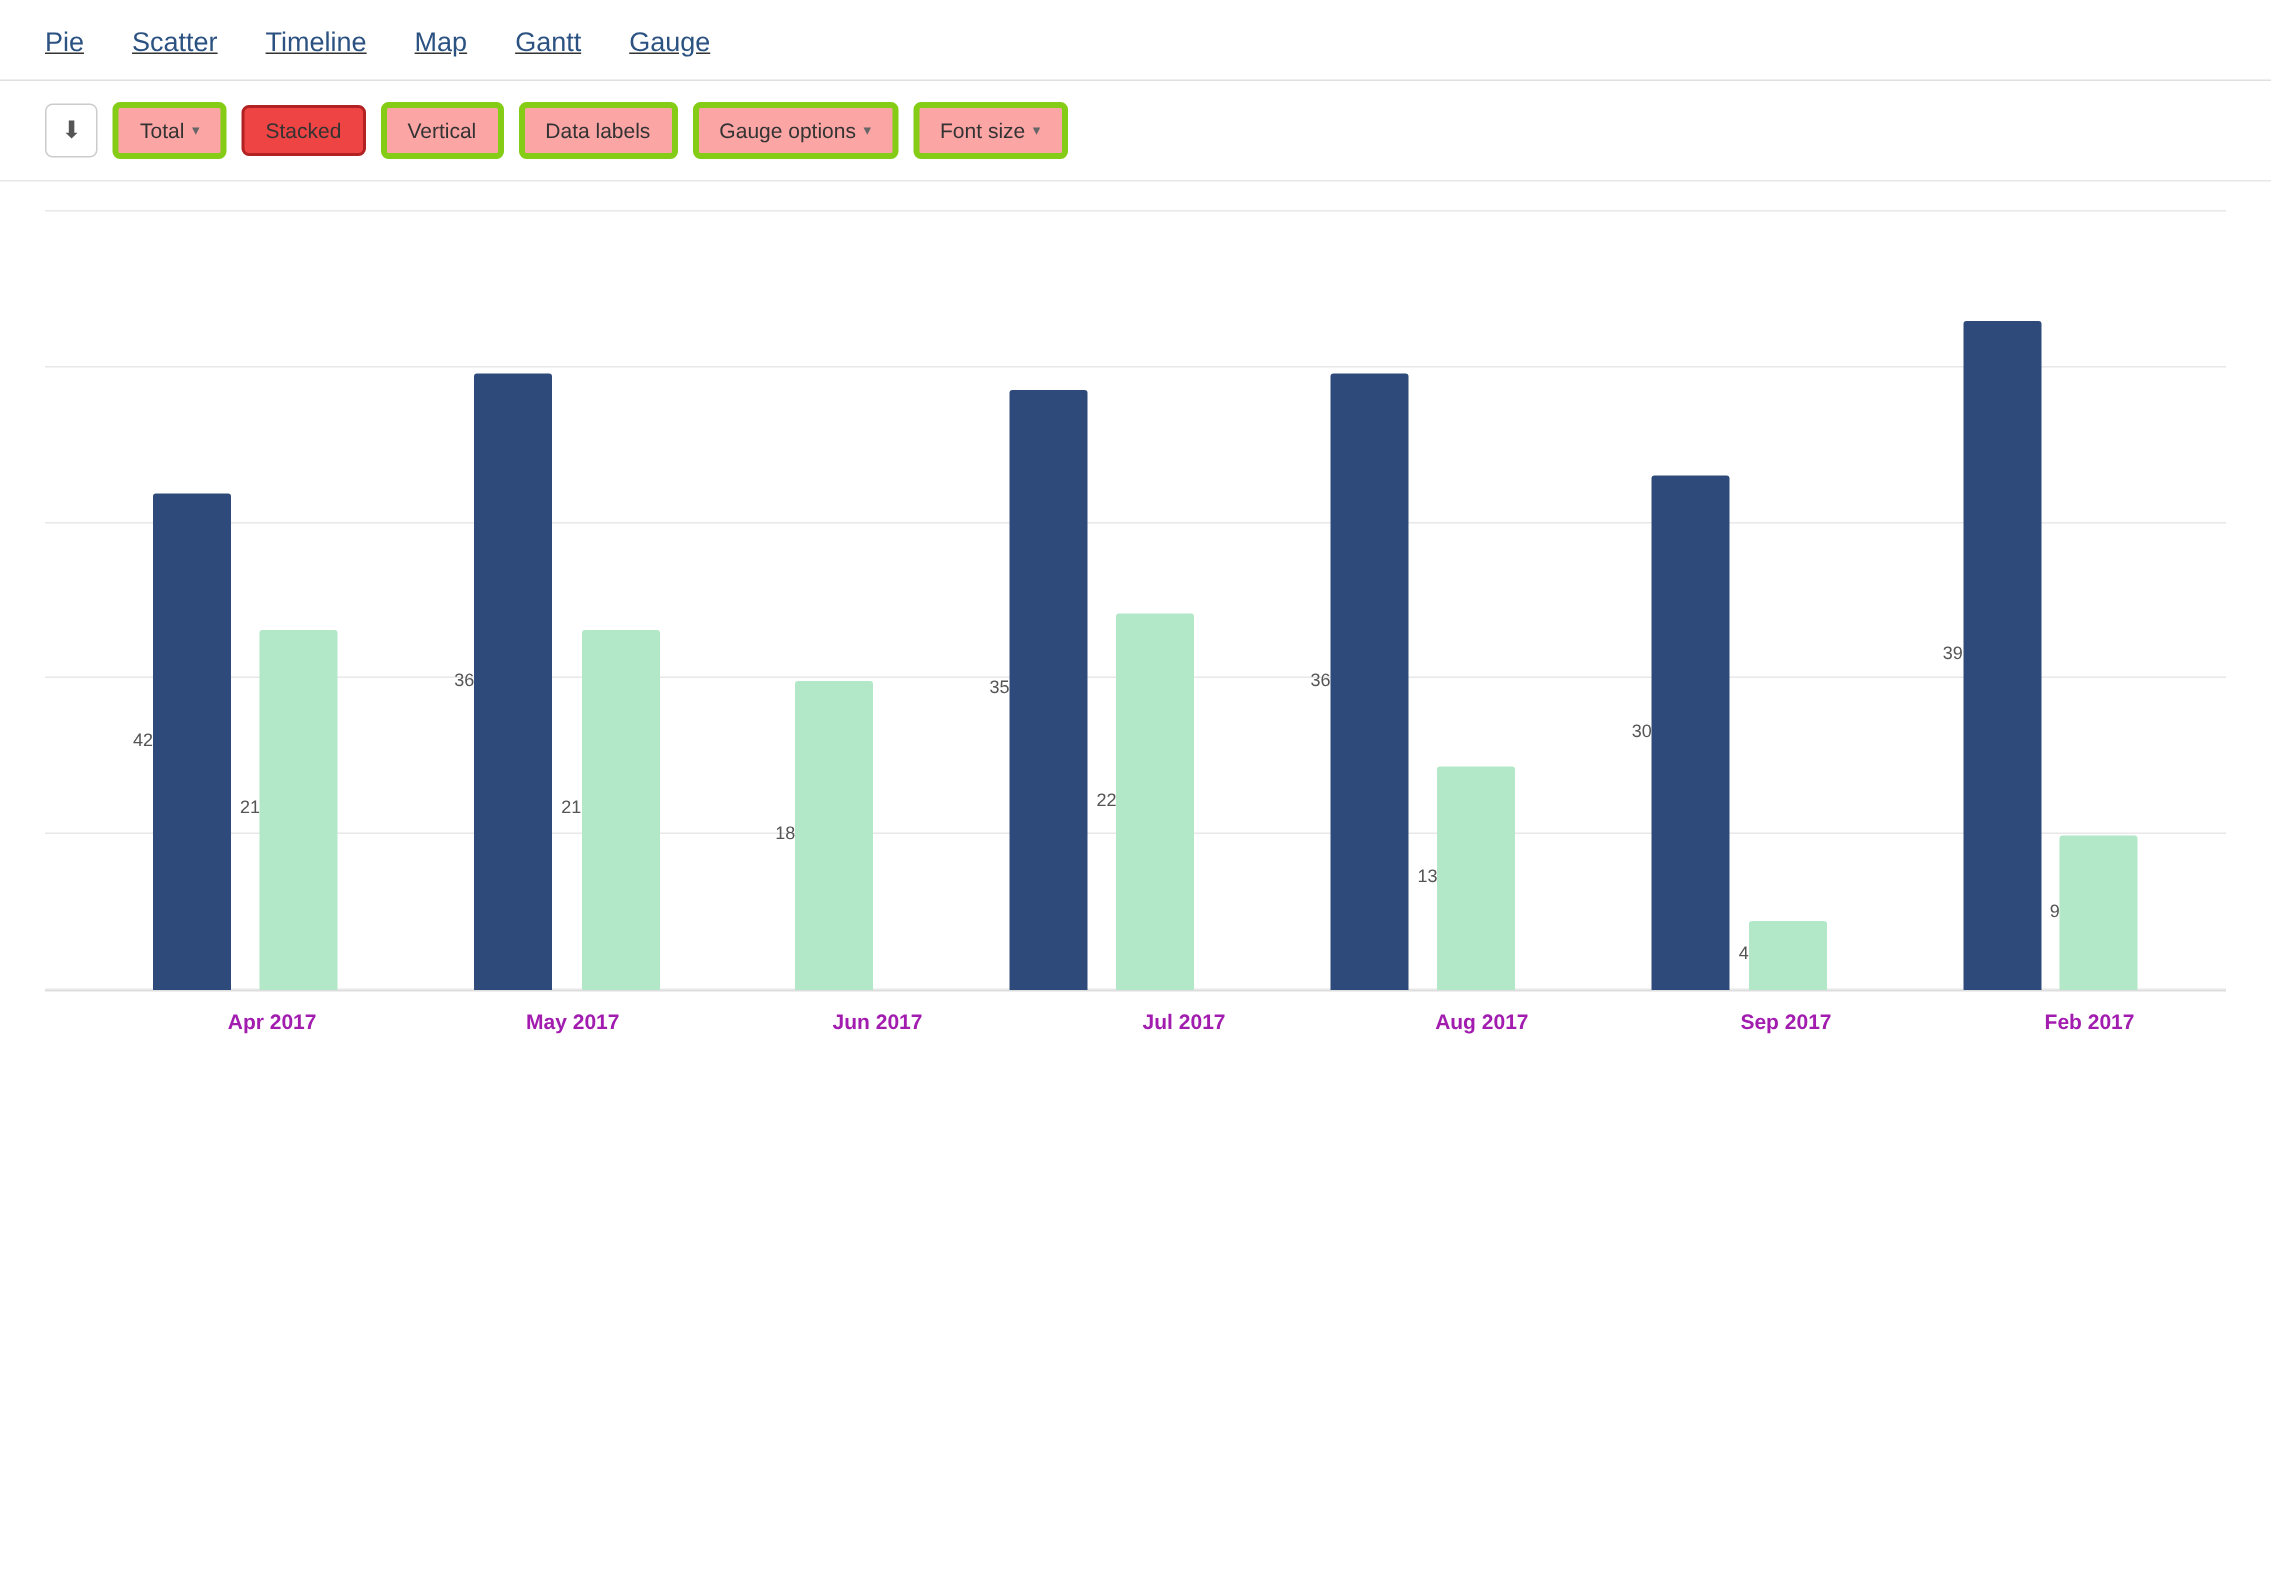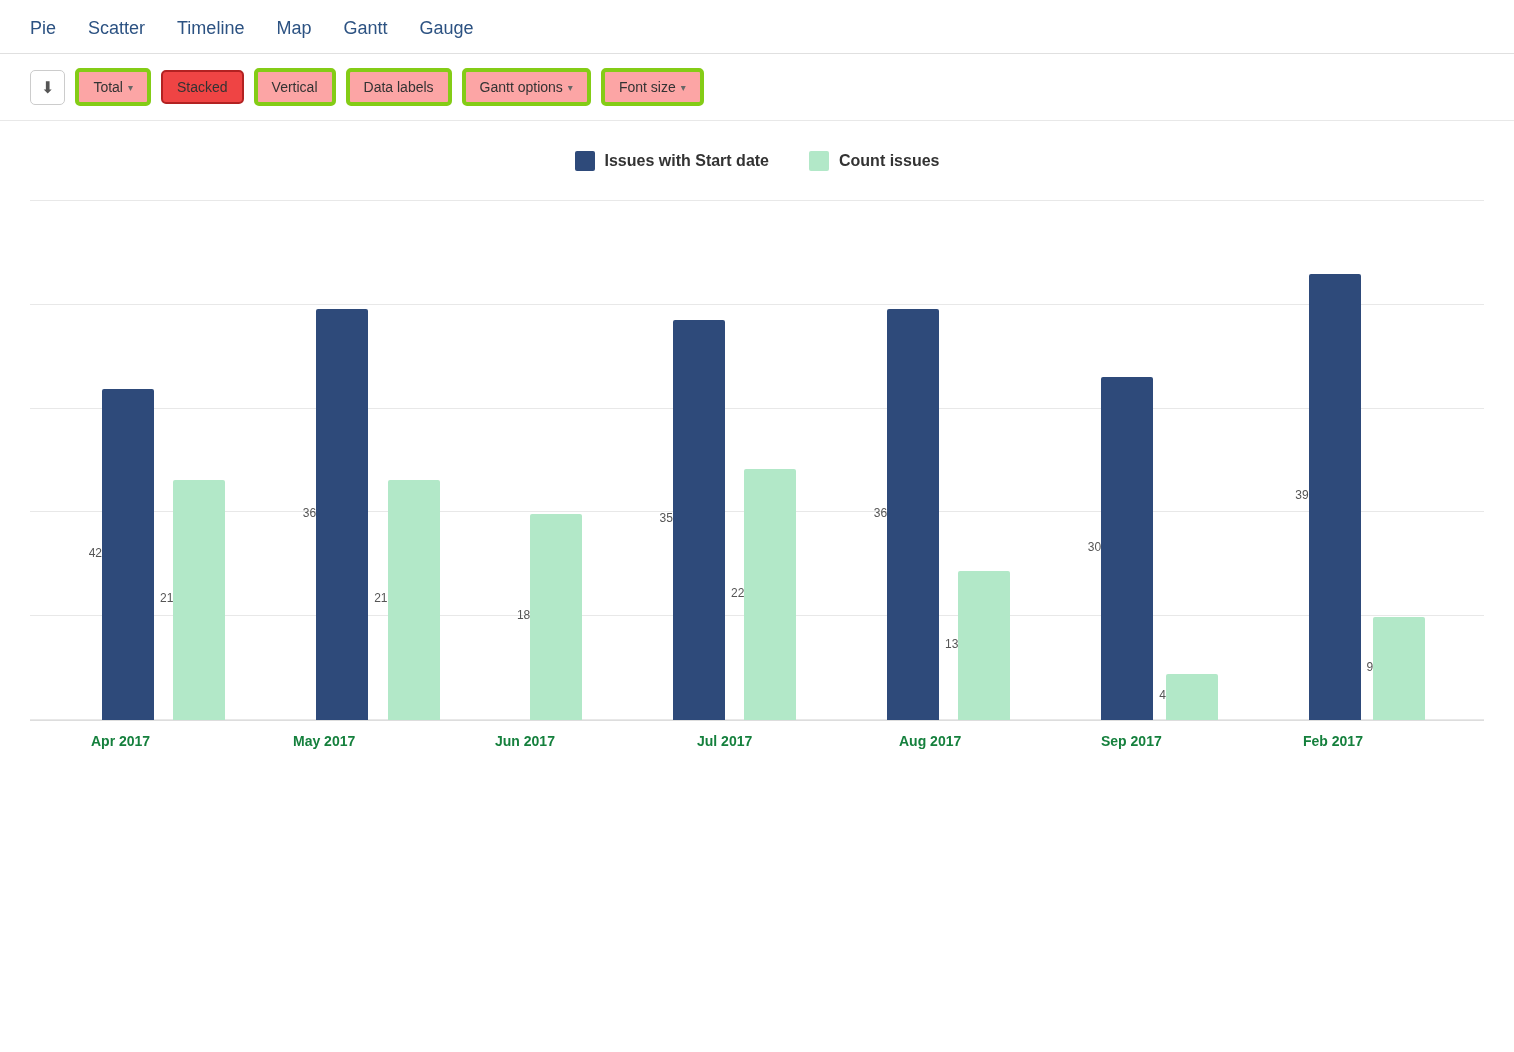--- a/index.html
+++ b/index.html
@@ -8,20 +8,21 @@
       background: #fff;
       color: #333;
     }
 
     
     .nav-tabs {
       display: flex;
       gap: 32px;
       padding: 18px 30px 0 30px;
       border-bottom: 1px solid #e0e0e0;
+      text-decoration: underline;
     }
     .nav-tab {
       font-size: 18px;
       color: #2c5282;
       cursor: pointer;
       padding-bottom: 14px;
       font-weight: 400;
     }
 
     
@@ -159,22 +160,22 @@
     }
 
     .x-axis {
       display: flex;
       justify-content: space-around;
       padding: 12px 20px 0 20px;
     }
     .x-label {
       font-size: 14px;
       font-weight: 700;
-      color: #15803d;
-      text-align: left;
+      color: #a21caf;
+      text-align: right;
       width: 120px;
     }
   </style>
 </head>
 <body>
 
 <nav class="nav-tabs">
   <span class="nav-tab">Pie</span>
   <span class="nav-tab">Scatter</span>
   <span class="nav-tab">Timeline</span>
@@ -194,41 +195,31 @@
   <button class="toolbar-btn active-outlined">
     <span>Stacked</span>
   </button>
   <button class="toolbar-btn">
     <span>Vertical</span>
   </button>
   <button class="toolbar-btn">
     <span>Data labels</span>
   </button>
   <button class="toolbar-btn">
-    <span>Gantt options</span>
+    <span>Gauge options</span>
     <span class="arrow">▾</span>
   </button>
   <button class="toolbar-btn">
     <span>Font size</span>
     <span class="arrow">▾</span>
   </button>
 </div>
 
 <div class="chart-container">
 
-  <div class="legend">
-    <div class="legend-item">
-      <div class="legend-swatch" style="background:#2e4a7a;"></div>
-      <span>Issues with Start date</span>
-    </div>
-    <div class="legend-item">
-      <div class="legend-swatch" style="background:#b2e8c8;"></div>
-      <span>Count issues</span>
-    </div>
-  </div>
 
   <div class="bar-chart" id="bar-chart-root">
     <div class="chart-inner" id="chart-inner">
 
       <div class="grid-lines" id="grid-lines">
           <div class="grid-line" style="bottom: 0%;"></div>
           <div class="grid-line" style="bottom: 20%;"></div>
           <div class="grid-line" style="bottom: 40%;"></div>
           <div class="grid-line" style="bottom: 60%;"></div>
           <div class="grid-line" style="bottom: 80%;"></div>

